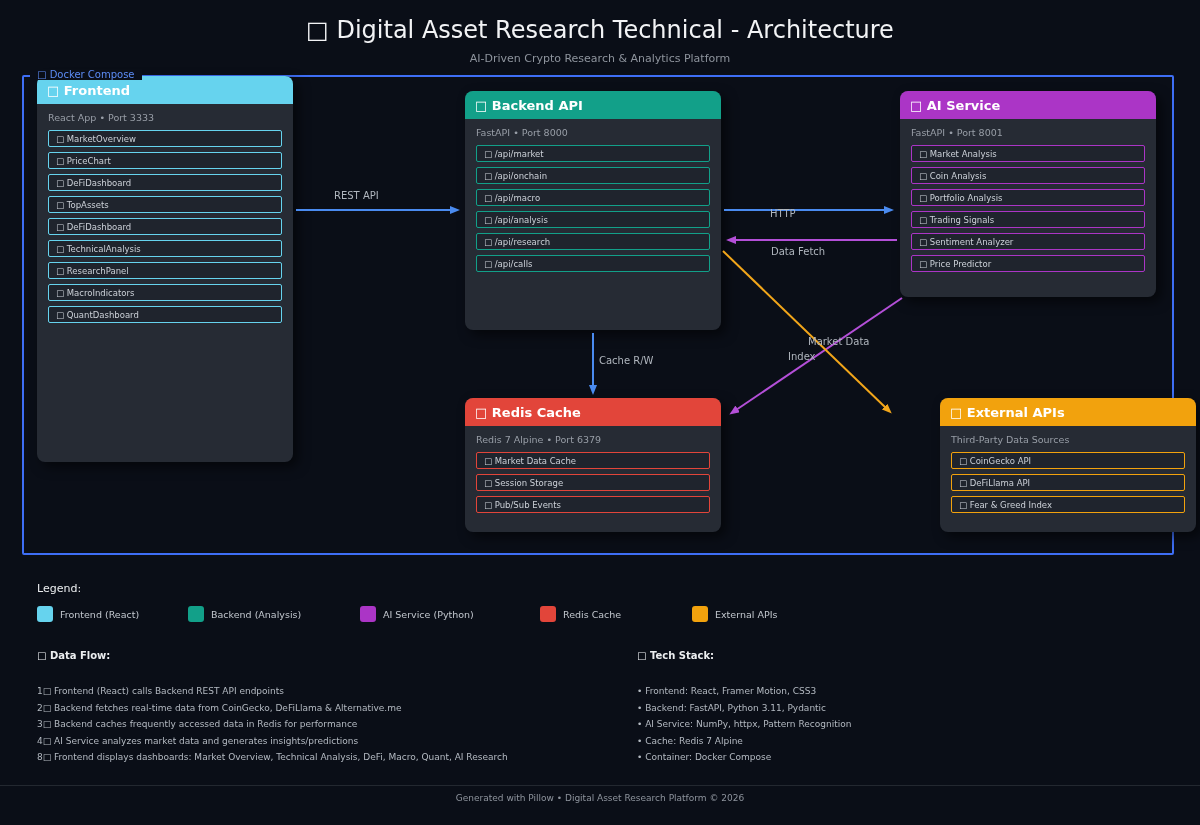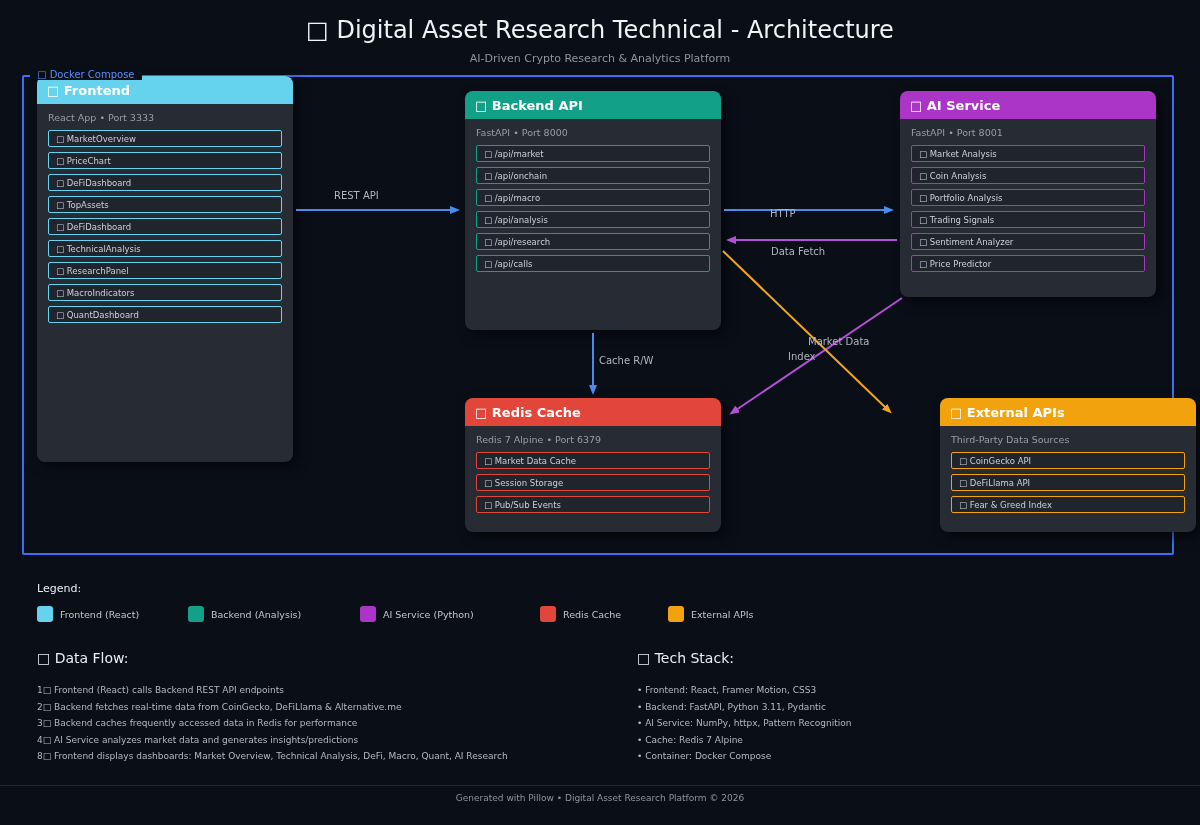--- a/index.html
+++ b/index.html
@@ -36,29 +36,29 @@
   .arrow-label { position: absolute; font-size: 10px; color: #b0b6be; z-index: 4; white-space: nowrap; }
   .al-restapi    { left: 334px; top: 190px; }
   .al-http       { left: 770px; top: 208px; }
   .al-datafetch  { left: 771px; top: 246px; }
   .al-cacherw    { left: 599px; top: 355px; }
   .al-cache      { left: 788px; top: 351px; }
   .al-marketdata { left: 808px; top: 336px; }
 
   .legend-heading { position: absolute; left: 37px; top: 582px; font-size: 11px; color: #eceef0; }
   .legend-item { position: absolute; top: 606px; display: flex; align-items: center; gap: 7px; font-size: 9.5px; color: #c2c7ce; white-space: nowrap; }
-  .li-0 { left: 37px; } .li-1 { left: 188px; } .li-2 { left: 360px; } .li-3 { left: 540px; } .li-4 { left: 668px; }
+  .li-0 { left: 37px; } .li-1 { left: 188px; } .li-2 { left: 360px; } .li-3 { left: 540px; } .li-4 { left: 692px; }
   .swatch { width: 16px; height: 16px; border-radius: 3px; display: inline-block; flex: none; }
   .sw-frontend { background: #66d3ee; } .sw-backend { background: #12a089; } .sw-ai { background: #ab35c6; }
   .sw-redis { background: #e2453a; } .sw-external { background: #f2a20d; }
 
   .section { position: absolute; width: 580px; }
   .sec-dataflow { left: 37px; top: 650px; }
   .sec-tech     { left: 637px; top: 650px; }
-  .section-heading { font-size: 14px; font-weight: normal; color: #eceef0; margin-bottom: 16px; }
+  .section-heading { font-size: 10px; font-weight: bold; color: #eceef0; margin-bottom: 22px; }
   .section-line { font-size: 9px; color: #b4bac2; line-height: 16.6px; white-space: nowrap; }
 
   .footer-divider { position: absolute; left: 0; top: 785px; width: 1200px; border-top: 1px solid #232830; }
   .page-footer { position: absolute; left: 0; top: 793px; width: 1200px; text-align: center; font-size: 9px; color: #8e949d; }
 </style>
 </head>
 <body>
 
 <div class="canvas">
 

